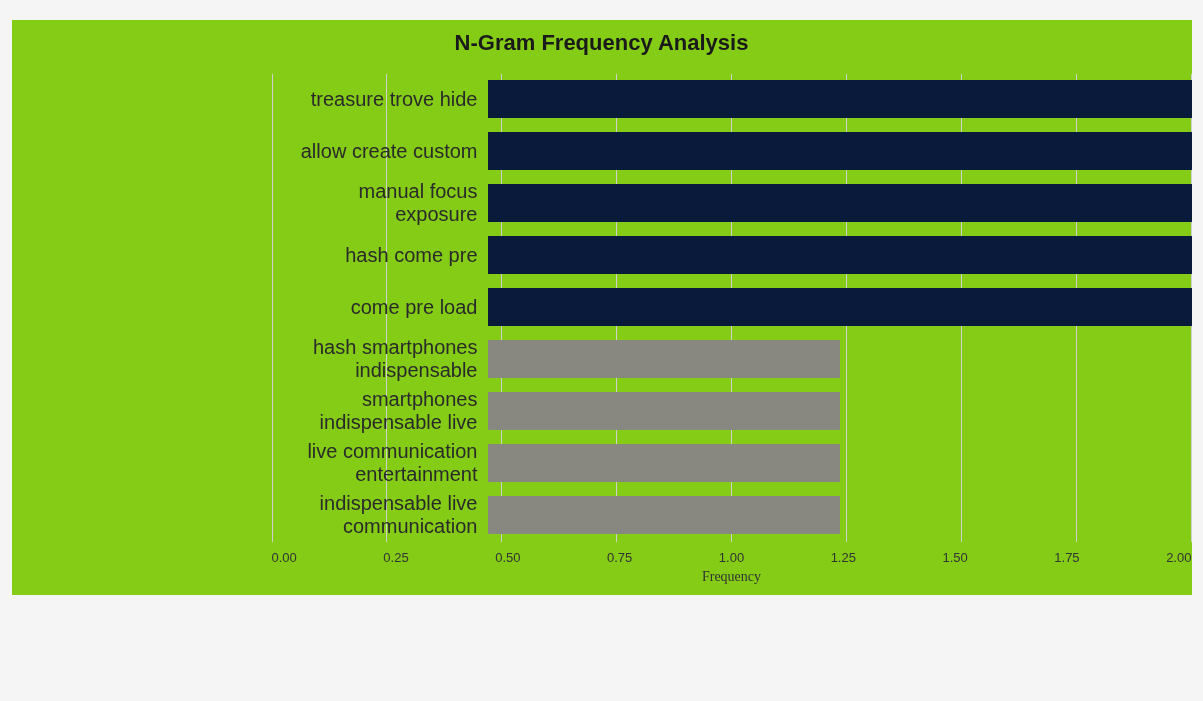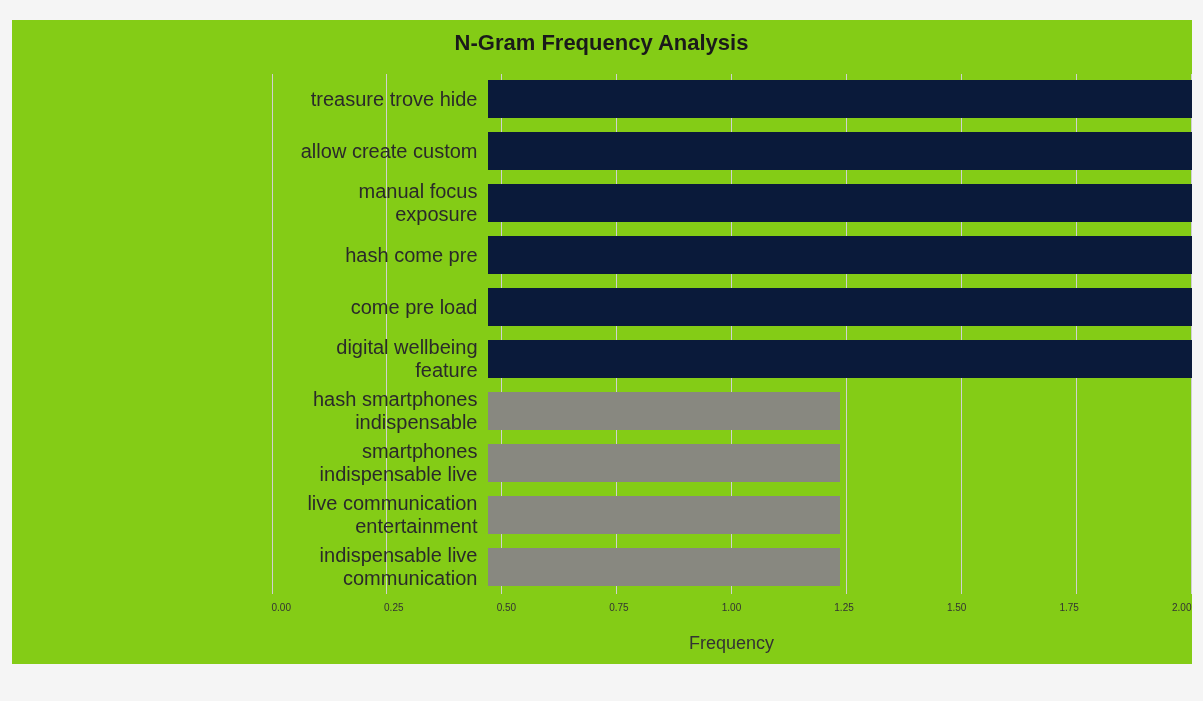--- a/index.html
+++ b/index.html
@@ -68,30 +68,31 @@
       width: 260px;
       flex-shrink: 0;
     }
     .axis-labels-container {
       flex: 1;
       position: relative;
     }
     .axis-labels {
       display: flex;
       justify-content: space-between;
-      font-size: 10px;
+      font-size: 13px;
       color: #333;
       padding: 4px 0 0 0;
     }
     .axis-title {
       text-align: center;
-      font-size: 18px;
+      font-size: 14px;
       color: #333;
-      margin-top: 20px;
+      margin-top: 4px;
       margin-left: 260px;
+      font-family: Liberation Serif, serif;
     }
     .bars-and-grid {
       position: relative;
       flex: 1;
     }
     .inner-grid {
       position: absolute;
       top: 0; left: 0; right: 0; bottom: 0;
       display: flex;
       justify-content: space-between;
@@ -147,26 +148,20 @@
             </div>
           </div>
           <div class="bar-row">
             <div class="bar-label">hash come pre</div>
             <div class="bar-track">
               <div class="bar-fill dark" style="width: 100%;"></div>
             </div>
           </div>
           <div class="bar-row">
             <div class="bar-label">come pre load</div>
-            <div class="bar-track">
-              <div class="bar-fill dark" style="width: 100%;"></div>
-            </div>
-          </div>
-          <div class="bar-row">
-            <div class="bar-label">digital wellbeing feature</div>
             <div class="bar-track">
               <div class="bar-fill dark" style="width: 100%;"></div>
             </div>
           </div>
           <div class="bar-row">
             <div class="bar-label">hash smartphones indispensable</div>
             <div class="bar-track">
               <div class="bar-fill gray" style="width: 50%;"></div>
             </div>
           </div>

